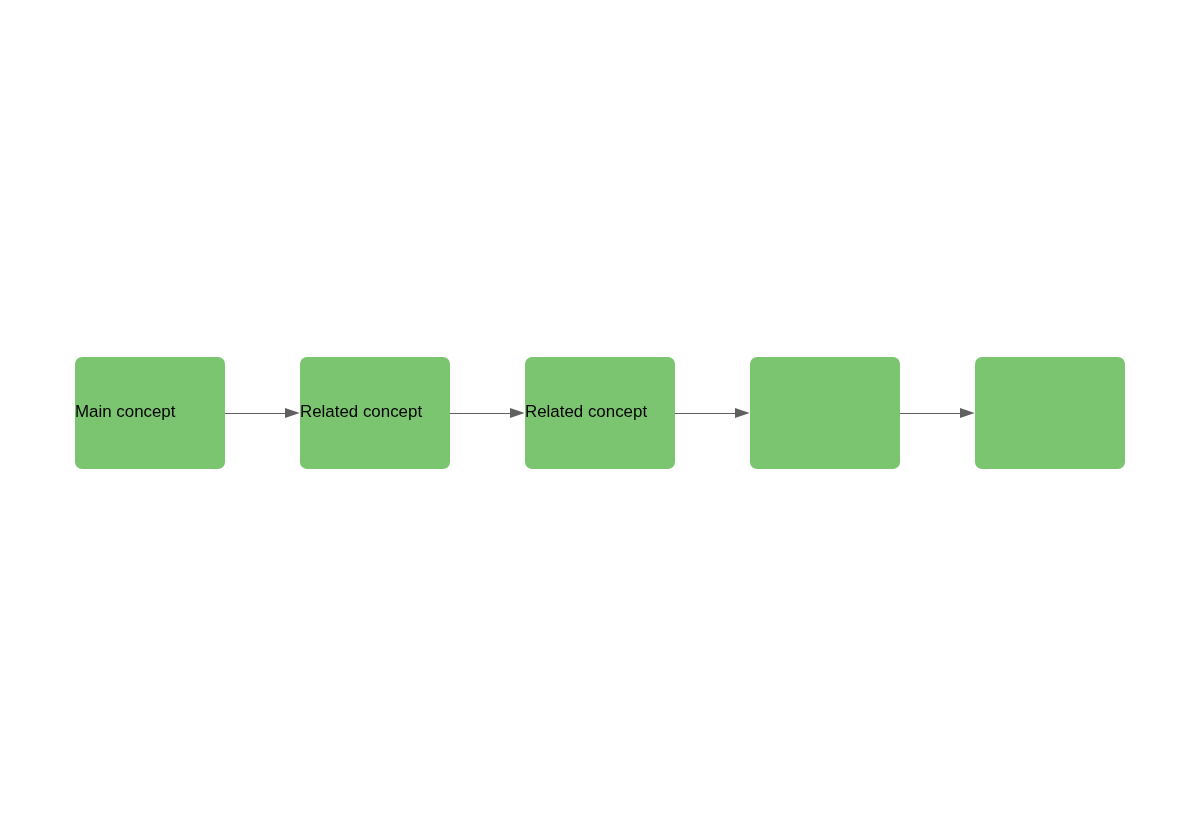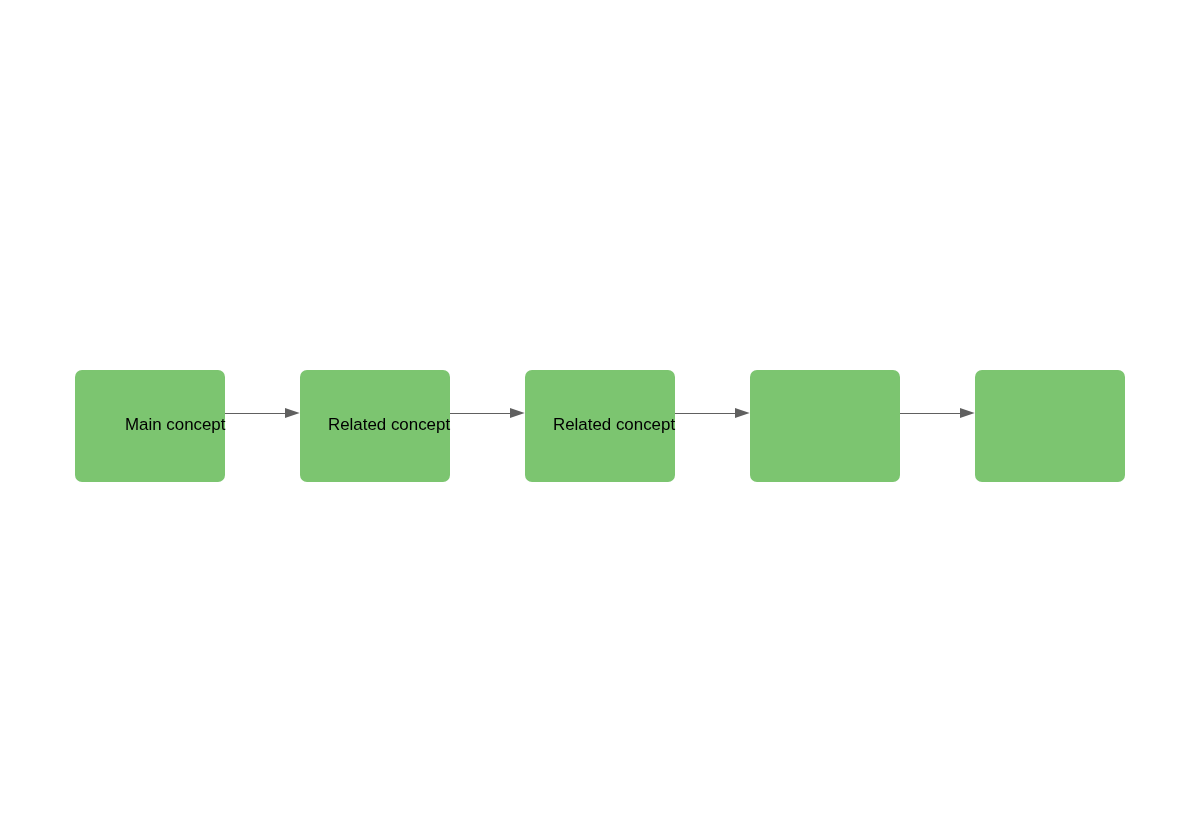--- a/index.html
+++ b/index.html
@@ -12,23 +12,22 @@
 
   #edge-layer{position:absolute;left:0;top:0;width:1200px;height:826px;overflow:visible;}
 
   #node-layer{position:absolute;left:0;top:0;width:1200px;height:826px;}
 
   .concept-node{
     position:absolute;
     width:150px;height:112px;
     background:#7cc570;
     border-radius:7px;
-    display:flex;align-items:center;justify-content:flex-end;
+    display:flex;align-items:center;justify-content:flex-start;
     box-sizing:border-box;
-    margin-top:13px;
   }
   .concept-node-label{
     font-family:"Liberation Sans",sans-serif;
     font-size:16.9px;
     line-height:1;
     color:#000000;
     white-space:nowrap;
     text-align:center;
     position:relative;
     top:-1px;

